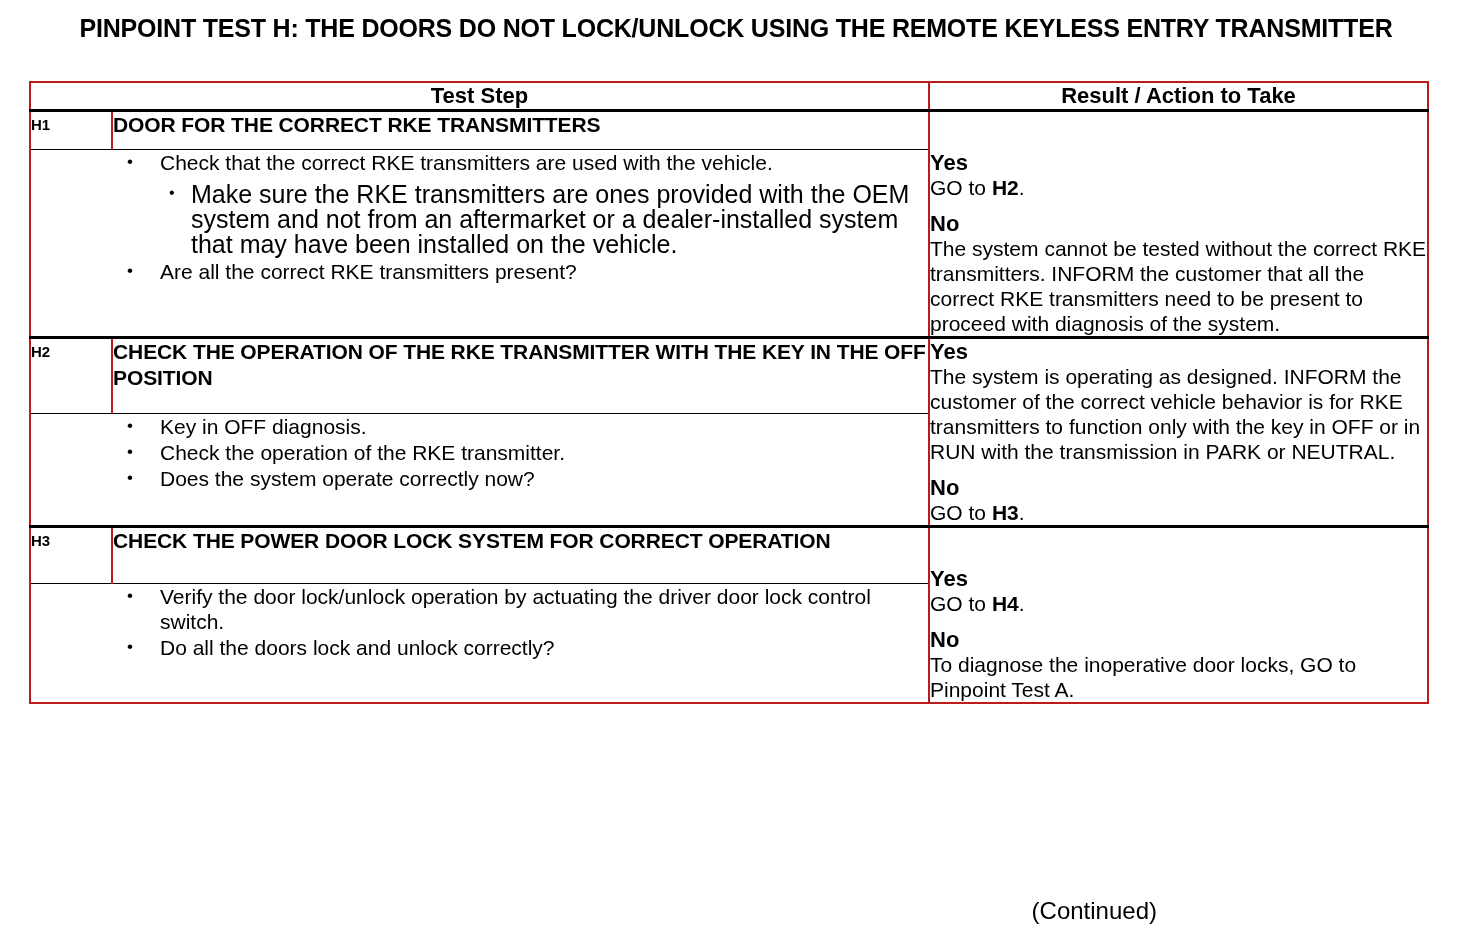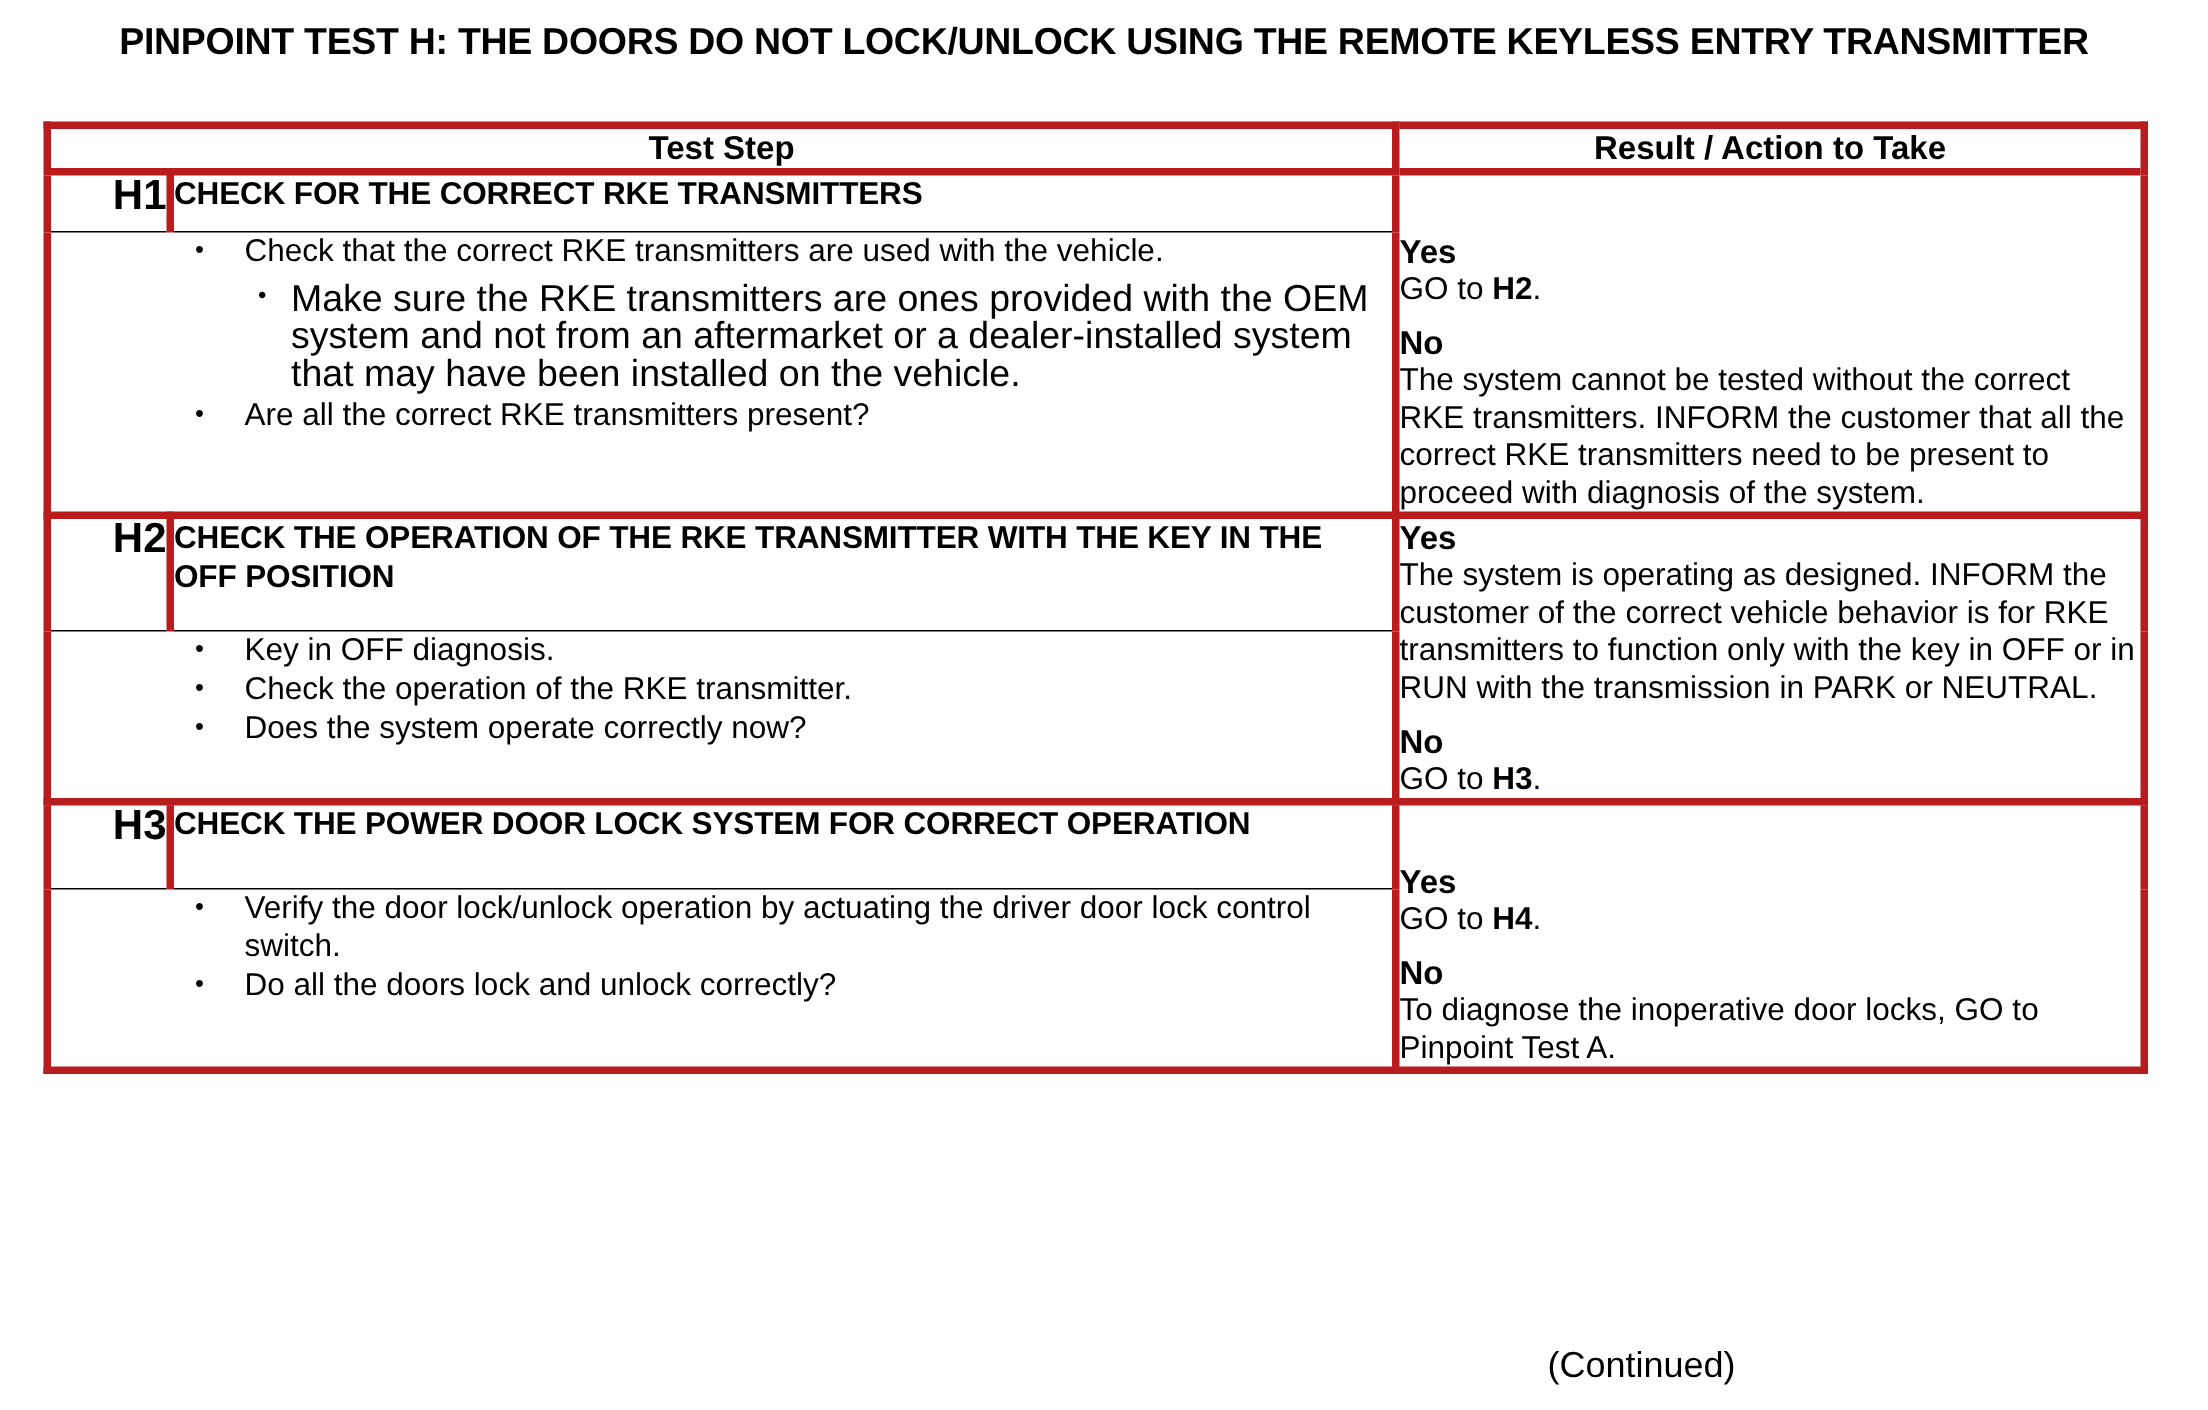--- a/index.html
+++ b/index.html
@@ -38,21 +38,21 @@
   .pinpoint-table {
     position: absolute;
     left: 29px;
     top: 81px;
     width: 1398px;
     border-collapse: collapse;
     table-layout: fixed;
   }
   .pinpoint-table td,
   .pinpoint-table th {
-    border: 5px solid #b91c1c;
+    border: 2px solid #b91c1c;
     vertical-align: top;
     padding: 0;
   }
 
   
   col.c-id    { width: 82px; }
   col.c-step  { width: 817px; }
   col.c-res   { width: 499px; }
 
   
@@ -63,23 +63,23 @@
     line-height: 26px;
     padding: 6px 0 8px 0;
     border-bottom: 3px solid #000 !important;
   }
 
   
   .block-top td { border-top: 3px solid #000000 !important; }
 
   
   .id-cell {
-    text-align: right;
-    font-weight: bold;
-    font-size: 28px;
+    text-align: left;
+    font-weight: bold;
+    font-size: 15px;
     line-height: 25px;
     padding: 4px 2px 4px 2px;
     border-bottom: 1px solid #000 !important;
   }
   
   .head-cell {
     font-weight: bold;
     font-size: 21px;
     line-height: 26px;
     padding: 4px 6px 6px 9px;
@@ -180,21 +180,21 @@
     </colgroup>
     <tbody>
 
       <tr>
         <td class="hdr-cell" colspan="2">Test Step</td>
         <td class="hdr-cell">Result / Action to Take</td>
       </tr>
 
       <tr>
         <td class="id-cell">H1</td>
-        <td class="head-cell">CHECK FOR THE CORRECT RKE TRANSMITTERS</td>
+        <td class="head-cell">DOOR FOR THE CORRECT RKE TRANSMITTERS</td>
         <td class="res-cell top-align" rowspan="2">
           <div class="res-block">
             <div class="res-label">Yes</div>
             <div class="res-text"><span>GO to </span><b>H2</b><span>.</span></div>
           </div>
           <div class="res-block">
             <div class="res-label">No</div>
             <div class="res-text"><span>The system cannot be tested without the correct RKE transmitters. INFORM the customer that all the correct RKE transmitters need to be present to proceed with diagnosis of the system.</span><b></b><span></span></div>
           </div>
         </td>

